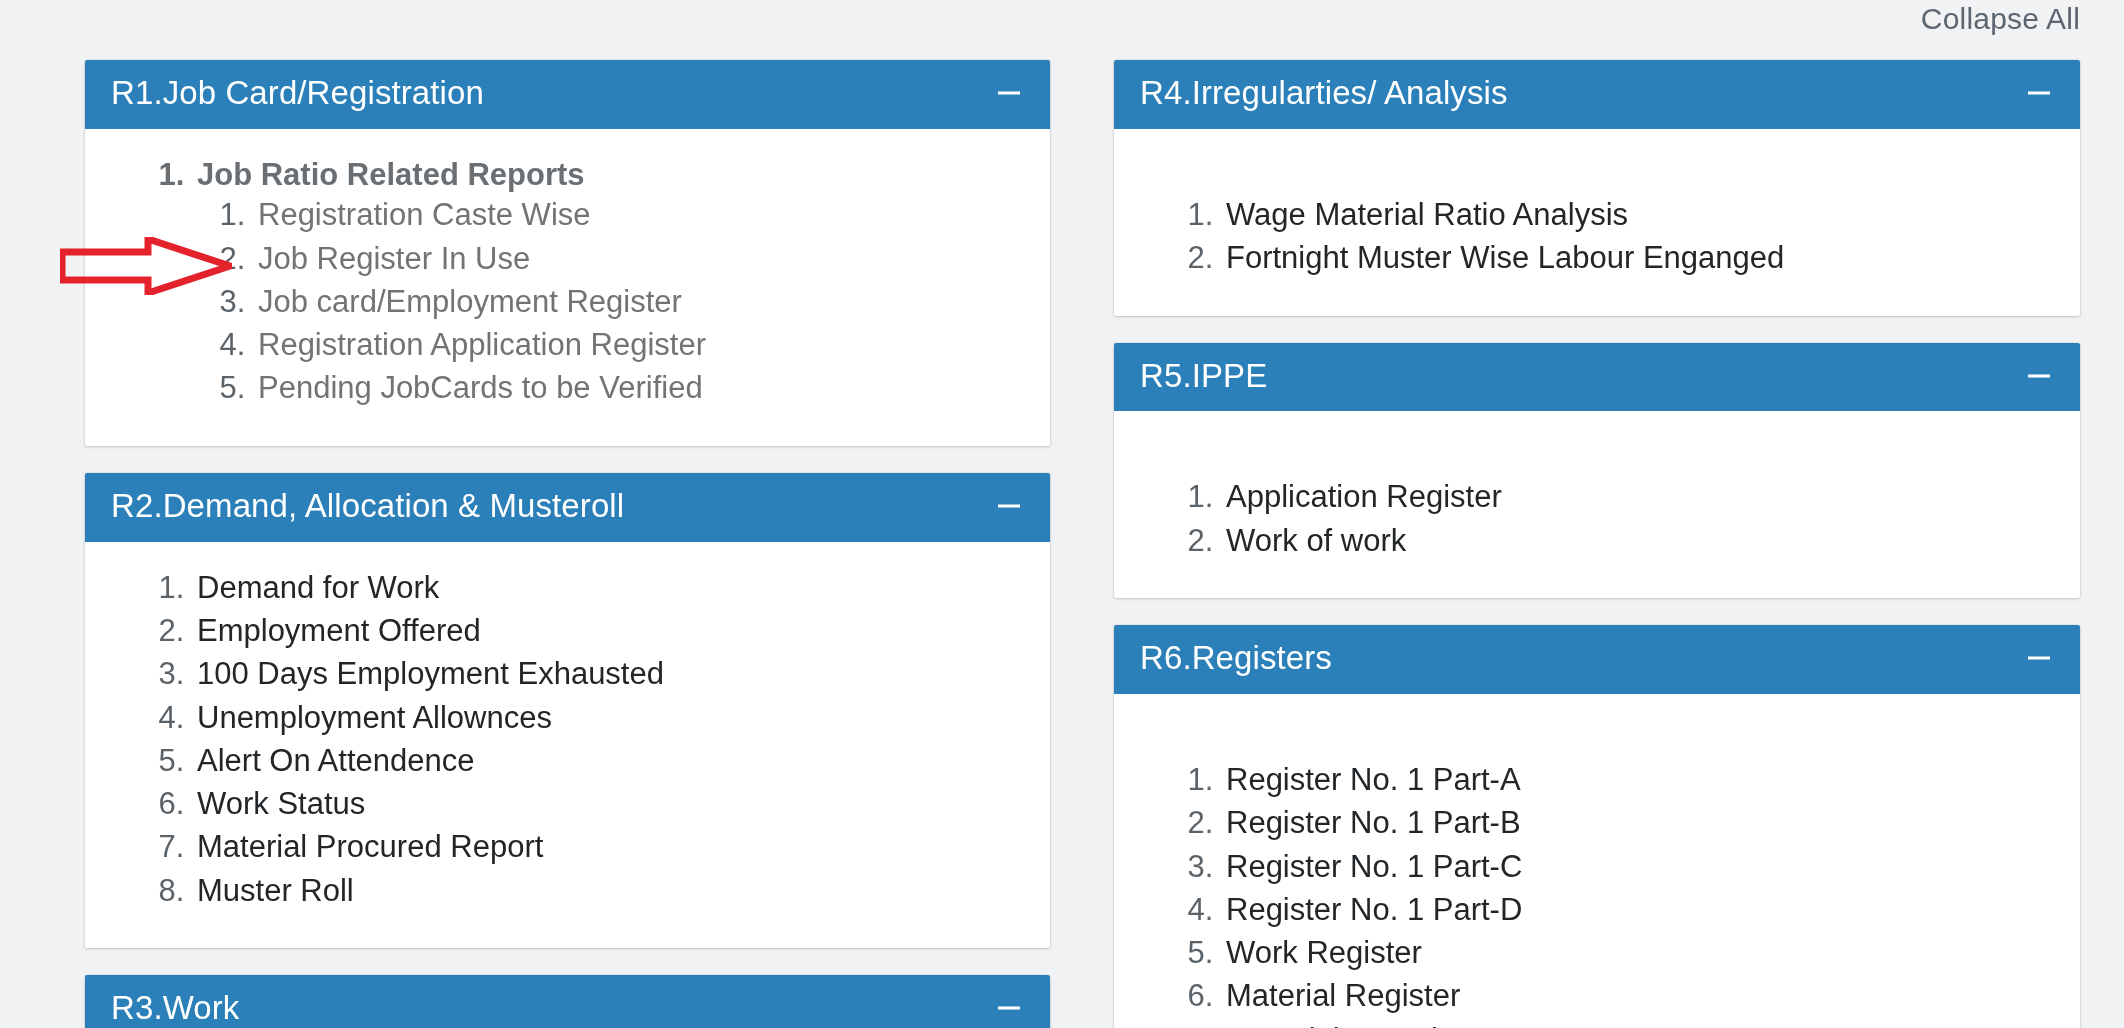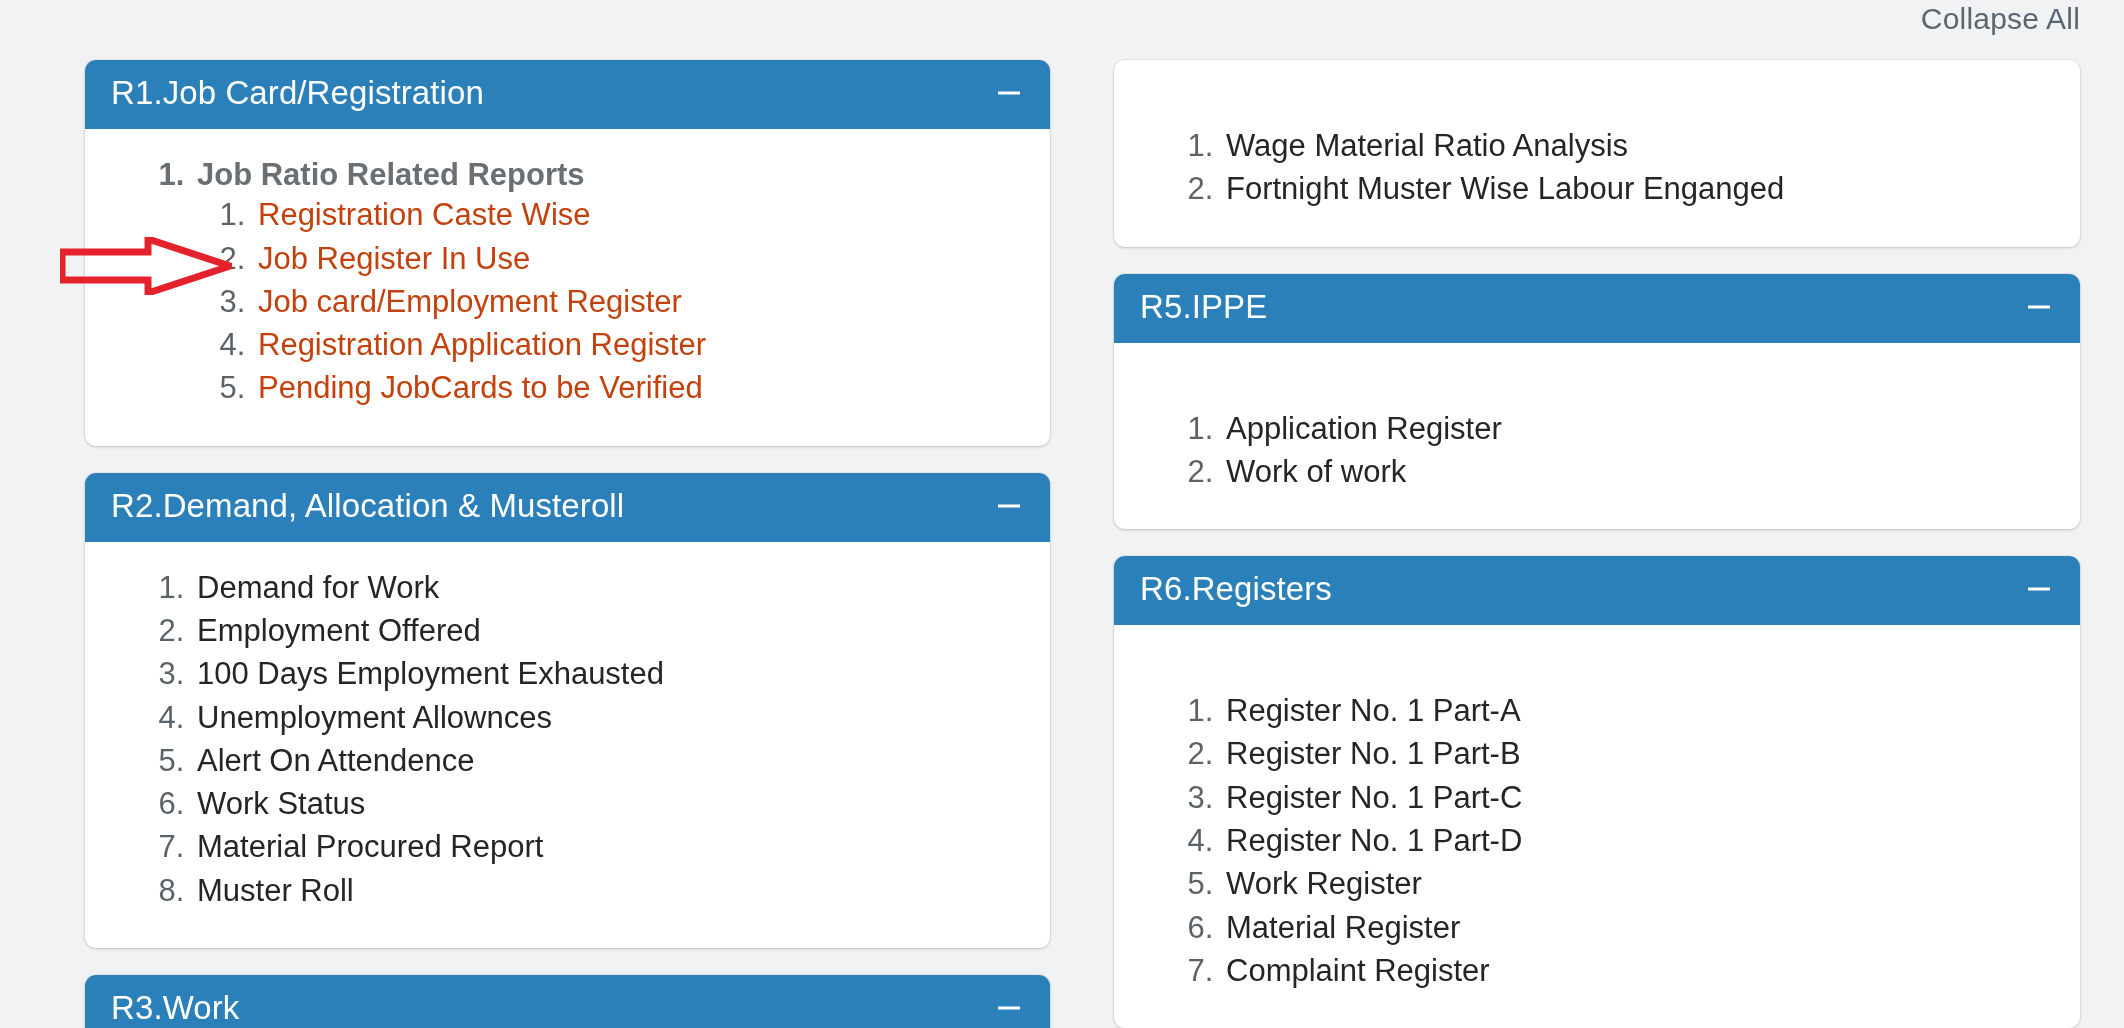--- a/index.html
+++ b/index.html
@@ -43,21 +43,21 @@
   .col {
     flex: 1 1 0;
     min-width: 0;
   }
   .col-left  { max-width: 965px; }
   .col-right { max-width: 966px; }
 
   
   .panel {
     background: #ffffff;
-    border-radius: 11px;
+    border-radius: 2px;
     box-shadow: 0 1px 3px rgba(0,0,0,.17), 0 0 0 1px rgba(0,0,0,.035);
     margin-bottom: 27px;
     overflow: hidden;
   }
   .panel-head {
     background: #2b80b9;
     color: #ffffff;
     padding: 14px 26px 17px 26px;
     display: flex;
     align-items: center;
@@ -126,21 +126,21 @@
     color: #5b6369;
     font-weight: 400;
   }
   ol.lvl2 > li {
     margin: 0 0 3px 0;
     padding-left: 4px;
     line-height: 1.30;
     font-weight: 400;
   }
   ol.lvl2 > li > .txt {
-    color: #c2410c;
+    color: #737373;
     font-weight: 400;
   }
   .item-link {
     cursor: pointer;
   }
 
   
   .col-right ol.lvl1 {
     padding-left: 82px;
     margin-top: 40px;
@@ -240,20 +240,24 @@
         <span class="collapse-toggle"></span>
       </div>
       <div class="panel-body"></div>
     </section>
 
   </div>
 
   <div class="col col-right">
 
     <section class="panel">
+      <div class="panel-head">
+        <span class="panel-title">R4.Irregularties/ Analysis</span>
+        <span class="collapse-toggle"></span>
+      </div>
       <div class="panel-body">
         <ol class="lvl1">
           <li>
             <span class="txt item-link">Wage Material Ratio Analysis</span>
           </li>
           <li>
             <span class="txt item-link">Fortnight Muster Wise Labour Enganged</span>
           </li>
         </ol>
       </div>

